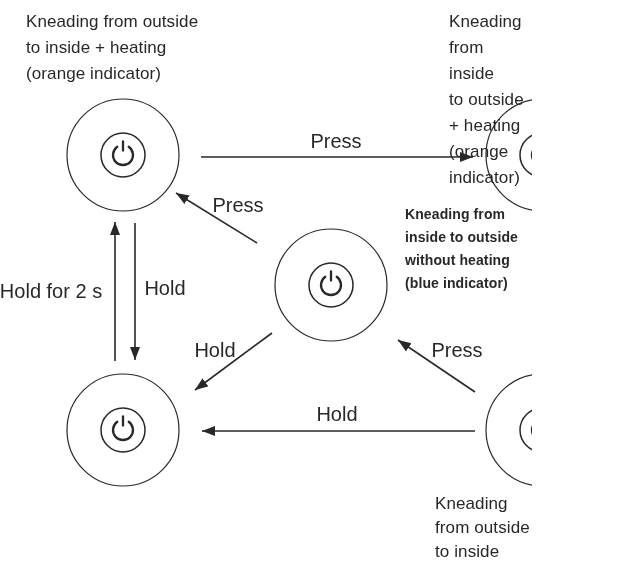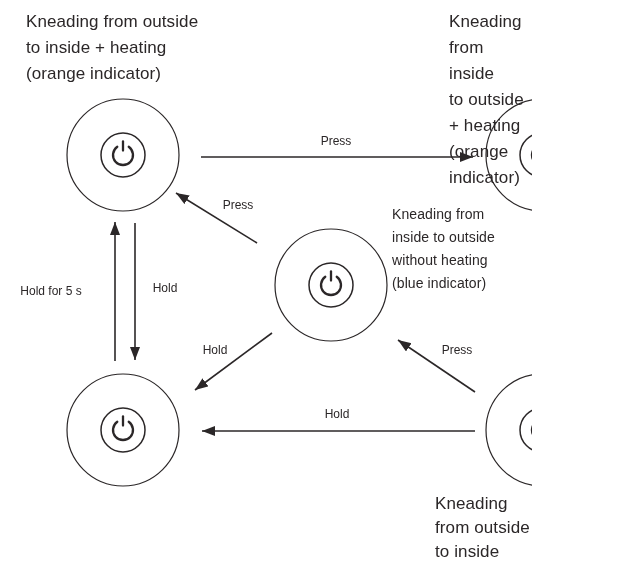--- a/index.html
+++ b/index.html
@@ -24,21 +24,21 @@
     white-space:pre-line;
     font-size:17px;
     line-height:26px;
     letter-spacing:0.1px;
   }
   .caption.center-cap { font-size:14px; line-height:23px; }
   .caption.br-cap { line-height:24px; }
   .edge-label {
     position:absolute;
     transform:translate(-50%,-50%);
-    font-size:12px;
+    font-size:20px;
     white-space:nowrap;
   }
 </style>
 </head>
 <body>
 
 <div class="stage">
 
   <svg class="canvas" width="636" height="567" viewBox="0 0 636 567">
     <defs>
@@ -103,34 +103,34 @@
   </svg>
 
   <div class="caption" style="left:26px; top:9px;">Kneading from outside
 to inside + heating
 (orange indicator)</div>
 
   <div class="caption" style="left:449px; top:9px;">Kneading from inside
 to outside + heating
 (orange indicator)</div>
 
-  <div class="caption center-cap" style="left:392px; top:203px;">Kneading from
+  <div class="caption center-cap" style="left:405px; top:203px;font-weight:bold;">Kneading from
 inside to outside
 without heating
 (blue indicator)</div>
 
   <div class="caption br-cap" style="left:435px; top:492px;">Kneading from outside
 to inside without heating
 (blue indicator)</div>
 
   <div class="edge-label" style="left:336px; top:141px;">Press</div>
 
   <div class="edge-label" style="left:238px; top:205px;">Press</div>
 
-  <div class="edge-label" style="left:51px; top:291px;">Hold for 5 s</div>
+  <div class="edge-label" style="left:51px; top:291px;">Hold for 2 s</div>
 
   <div class="edge-label" style="left:165px; top:288px;">Hold</div>
 
   <div class="edge-label" style="left:215px; top:350px;">Hold</div>
 
   <div class="edge-label" style="left:572px; top:288px;">Press</div>
 
   <div class="edge-label" style="left:457px; top:350px;">Press</div>
 
   <div class="edge-label" style="left:337px; top:414px;">Hold</div>

